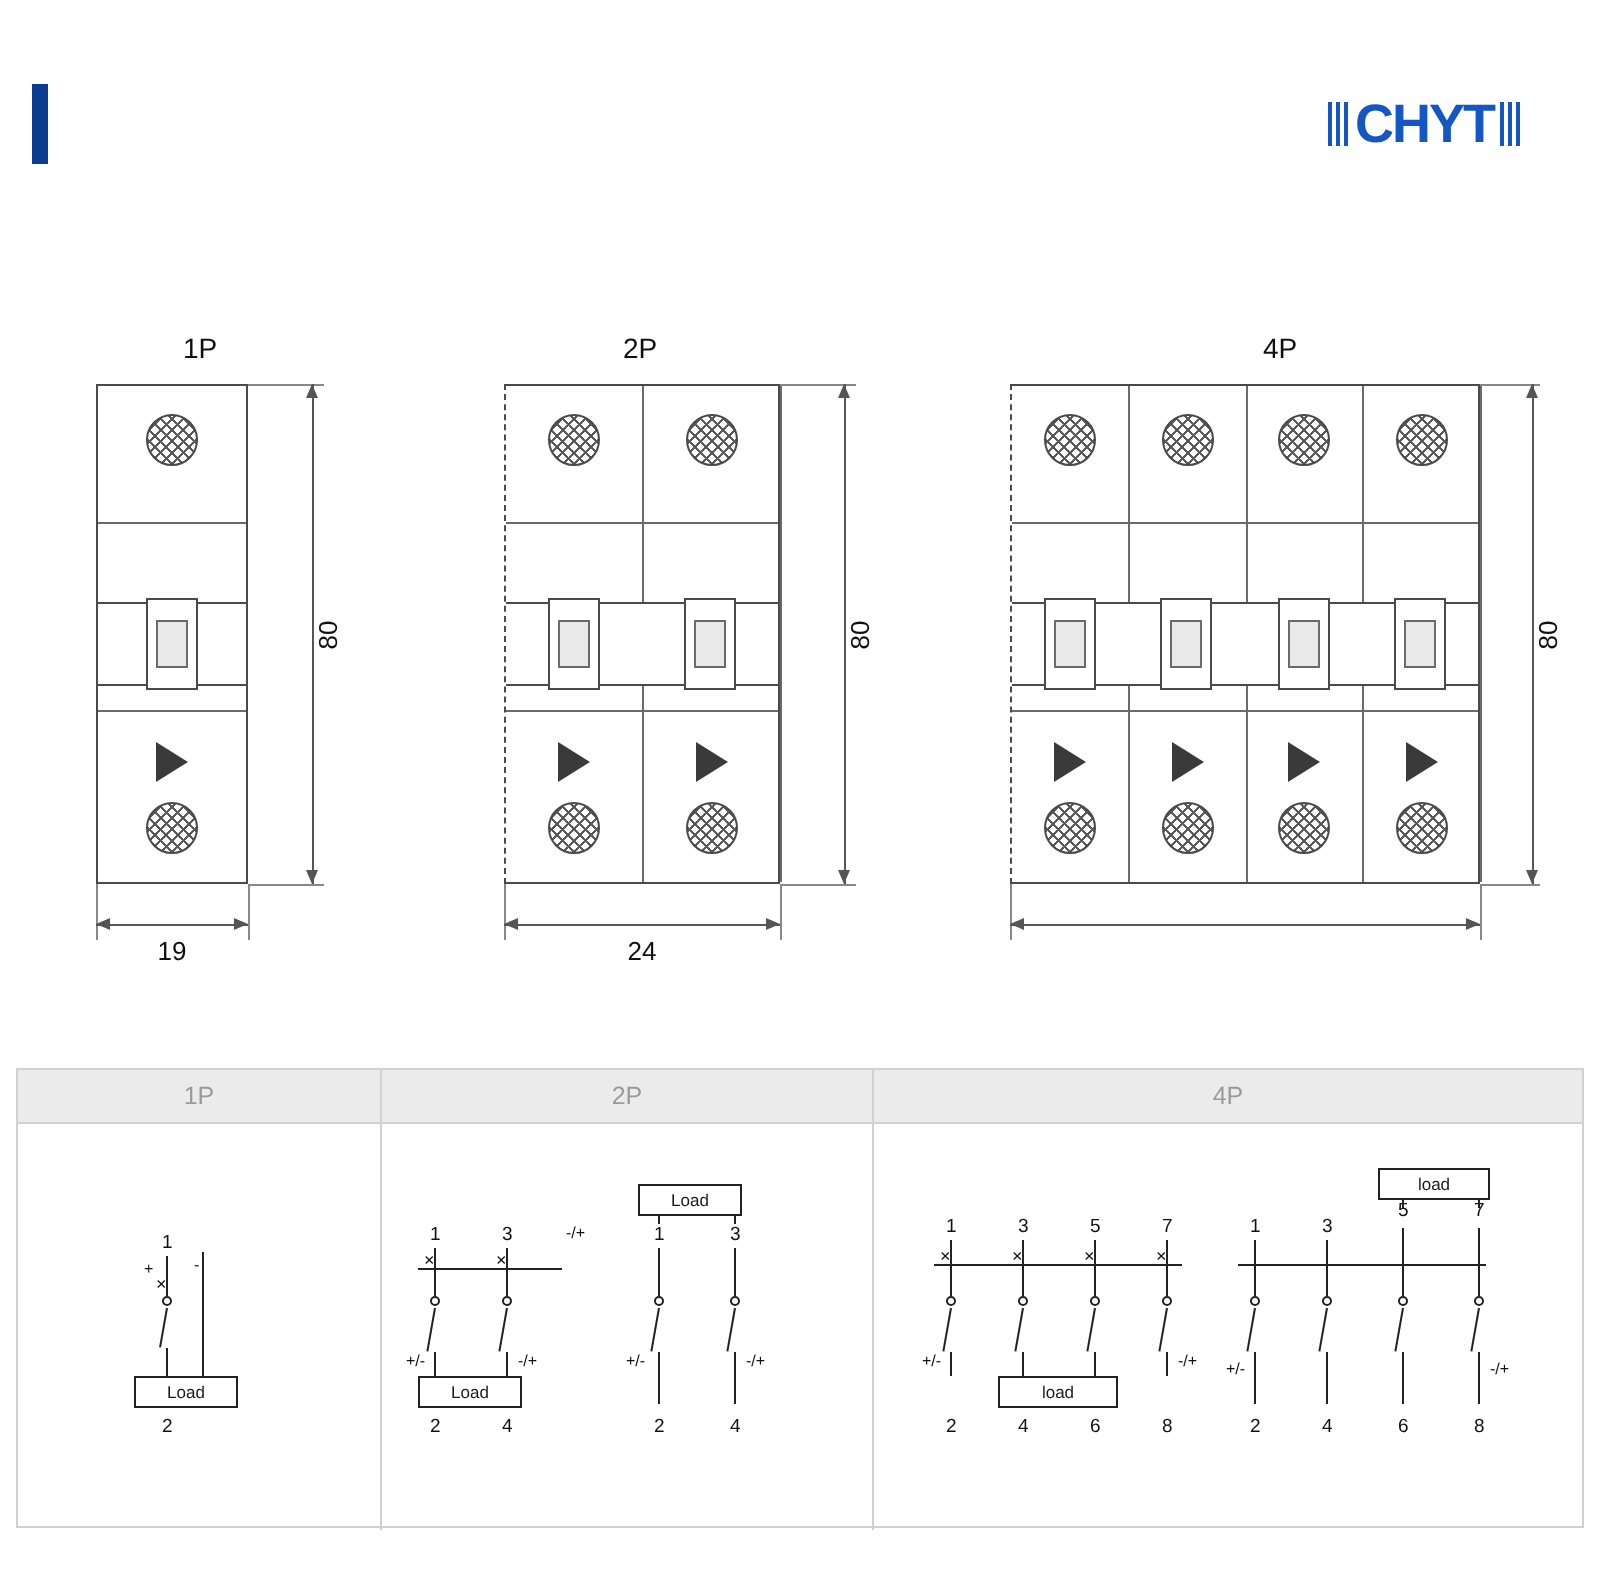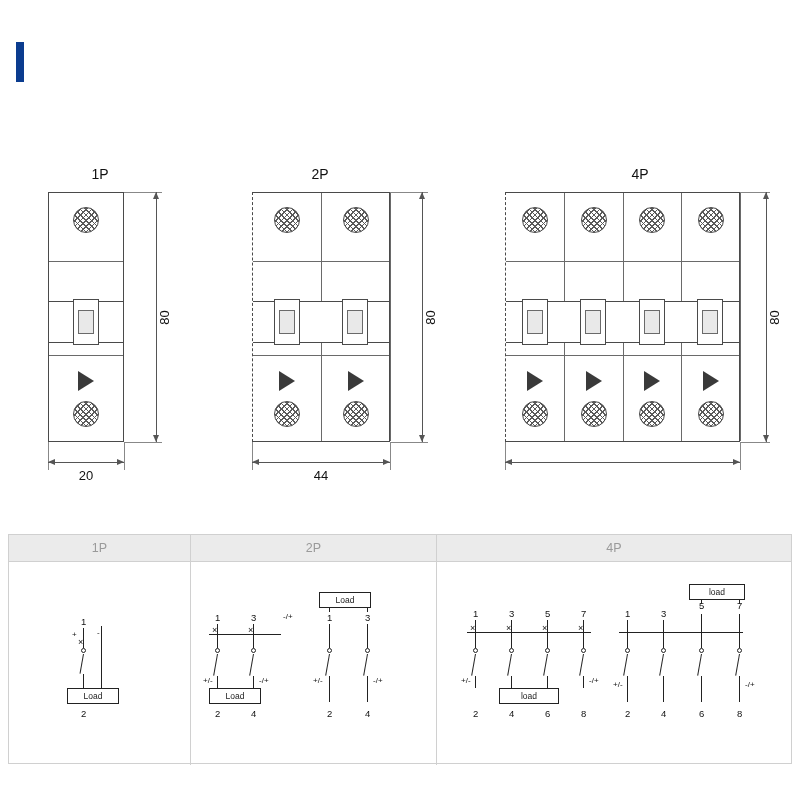--- a/index.html
+++ b/index.html
@@ -98,20 +98,33 @@
     box-sizing:border-box;
   }
   .dot{position:absolute;width:5px;height:5px;border:1px solid #222;border-radius:50%;background:#fff;box-sizing:border-box;}
   .xm{position:absolute;font-size:9px;color:#111;line-height:1;}
 </style>
 </head>
 <body>
 
 <div class="header">
   <div class="hdr-tick"></div>
+  <div class="logo">
+    <span class="logo-bars">
+        <i></i>
+        <i></i>
+        <i></i>
+      </span>
+    <span class="logo-text">CHYT</span>
+    <span class="logo-bars-r">
+        <i></i>
+        <i></i>
+        <i></i>
+      </span>
+  </div>
 </div>
 
 <div class="draw">
 
   <div class="plabel" style="left:70px;top:16px;width:60px;">1P</div>
   <div class="breaker" style="left:48px;top:42px;width:76px;height:250px;">
     <div class="screw top"></div>
     <div class="hline" style="top:68px;"></div>
     <div class="lever-band" style="top:108px;">
       <div class="lever" style="top:-3px;"></div>
@@ -126,21 +139,21 @@
   <div class="dimv" style="left:156px;top:42px;height:250px;"></div>
   <div class="arrowU" style="left:152.5px;top:42px;"></div>
   <div class="arrowD" style="left:152.5px;top:285px;"></div>
   <div class="dimtxt vert" style="left:152px;top:160px;width:24px;text-align:center;">80</div>
 
   <div class="extlinev" style="left:48px;top:292px;height:28px;"></div>
   <div class="extlinev" style="left:124px;top:292px;height:28px;"></div>
   <div class="dimh" style="left:48px;top:312px;width:76px;"></div>
   <div class="arrowL" style="left:48px;top:308.5px;"></div>
   <div class="arrowR" style="left:117px;top:308.5px;"></div>
-  <div class="dimtxt" style="left:48px;top:318px;width:76px;text-align:center;">20</div>
+  <div class="dimtxt" style="left:48px;top:318px;width:76px;text-align:center;">19</div>
 
   <div class="plabel" style="left:290px;top:16px;width:60px;">2P</div>
   <div class="breaker dash" style="left:252px;top:42px;width:138px;height:250px;">
     <div class="pole" style="left:0;width:69px;">
       <div class="screw top"></div>
       <div class="screw bot"></div>
       <div class="tri-hollow" style="top:178px;border-left-color:#3a3a3a;"></div>
     </div>
     <div class="pole" style="left:69px;width:69px;">
       <div class="screw top"></div>
@@ -160,21 +173,21 @@
   <div class="dimv" style="left:422px;top:42px;height:250px;"></div>
   <div class="arrowU" style="left:418.5px;top:42px;"></div>
   <div class="arrowD" style="left:418.5px;top:285px;"></div>
   <div class="dimtxt vert" style="left:418px;top:160px;width:24px;text-align:center;">80</div>
 
   <div class="extlinev" style="left:252px;top:292px;height:28px;"></div>
   <div class="extlinev" style="left:390px;top:292px;height:28px;"></div>
   <div class="dimh" style="left:252px;top:312px;width:138px;"></div>
   <div class="arrowL" style="left:252px;top:308.5px;"></div>
   <div class="arrowR" style="left:383px;top:308.5px;"></div>
-  <div class="dimtxt" style="left:252px;top:318px;width:138px;text-align:center;">44</div>
+  <div class="dimtxt" style="left:252px;top:318px;width:138px;text-align:center;">24</div>
 
   <div class="plabel" style="left:610px;top:16px;width:60px;">4P</div>
   <div class="breaker dash" style="left:505px;top:42px;width:235px;height:250px;">
     <div class="pole" style="left:0;width:58.75px;">
       <div class="screw top"></div>
       <div class="screw bot"></div>
       <div class="tri-hollow" style="top:178px;border-left-color:#3a3a3a;"></div>
     </div>
     <div class="pole" style="left:58.75px;width:58.75px;">
       <div class="screw top"></div>

